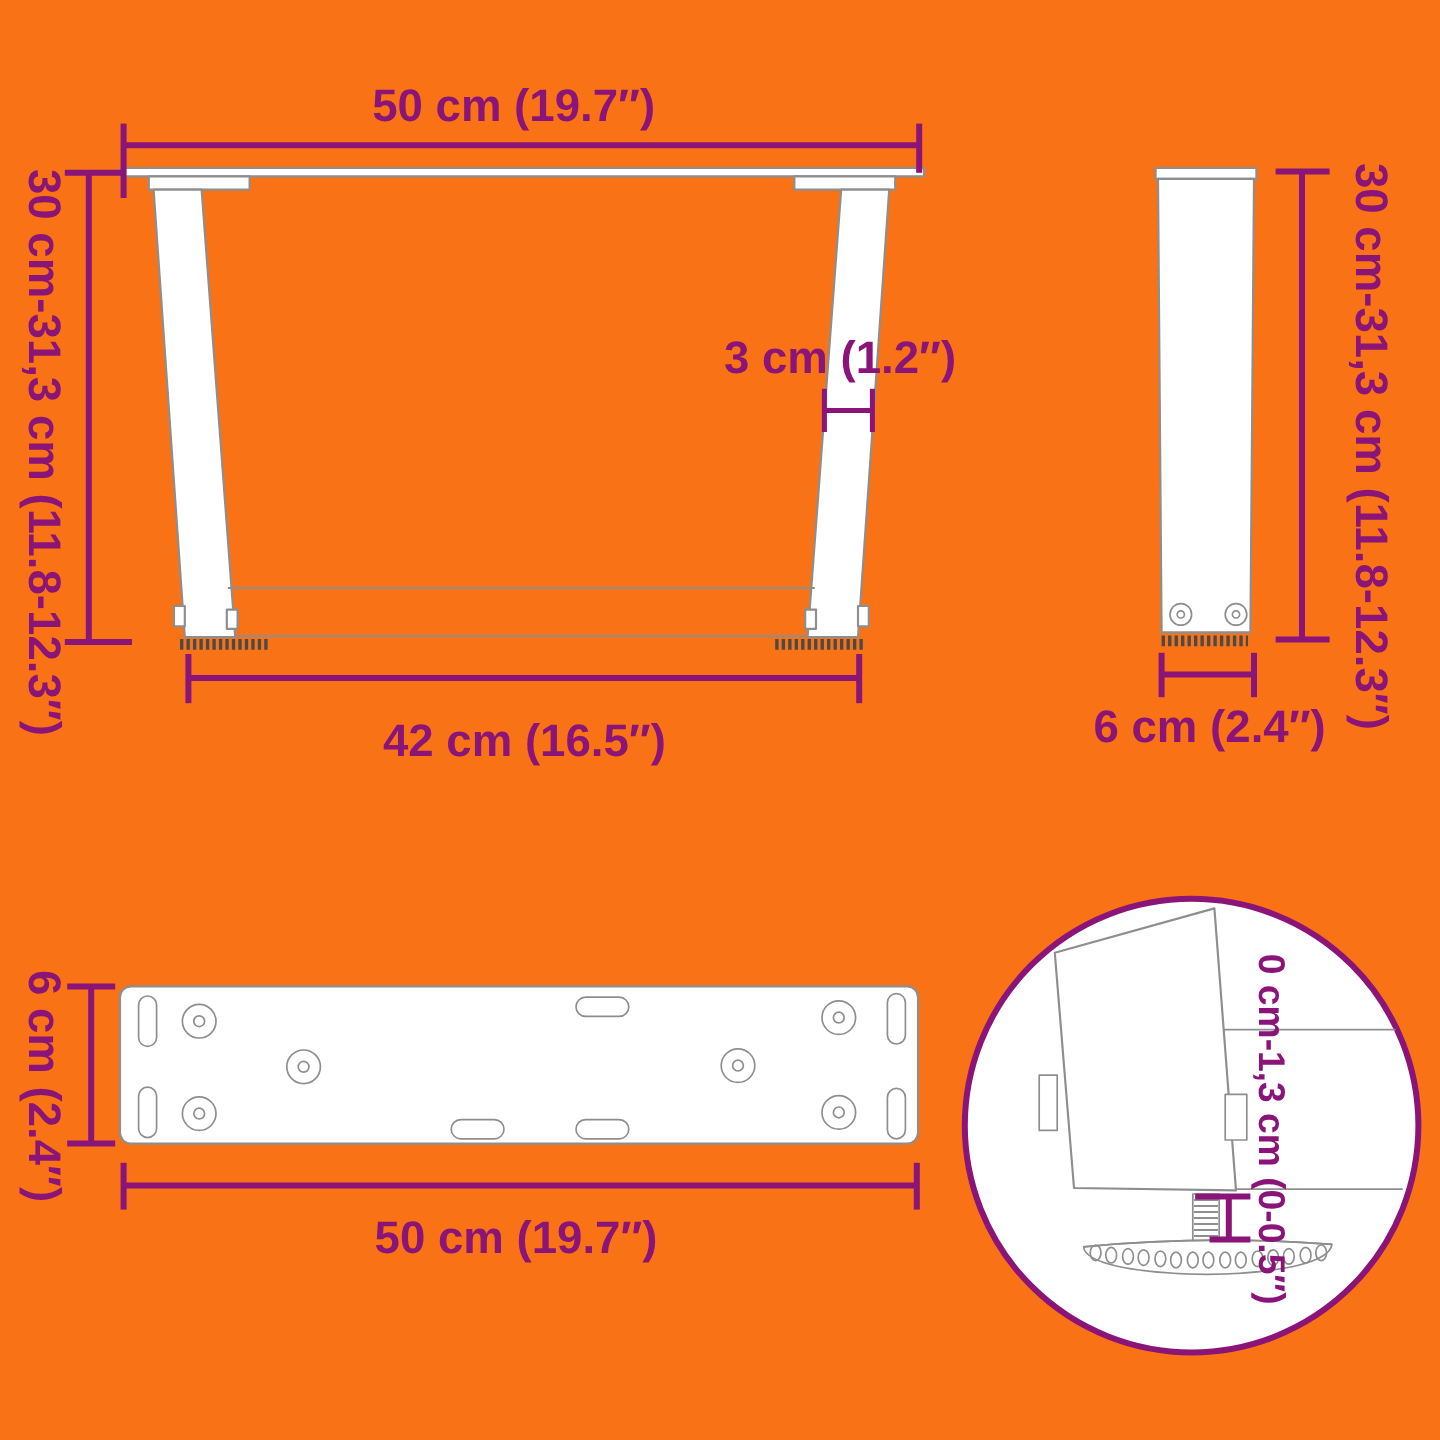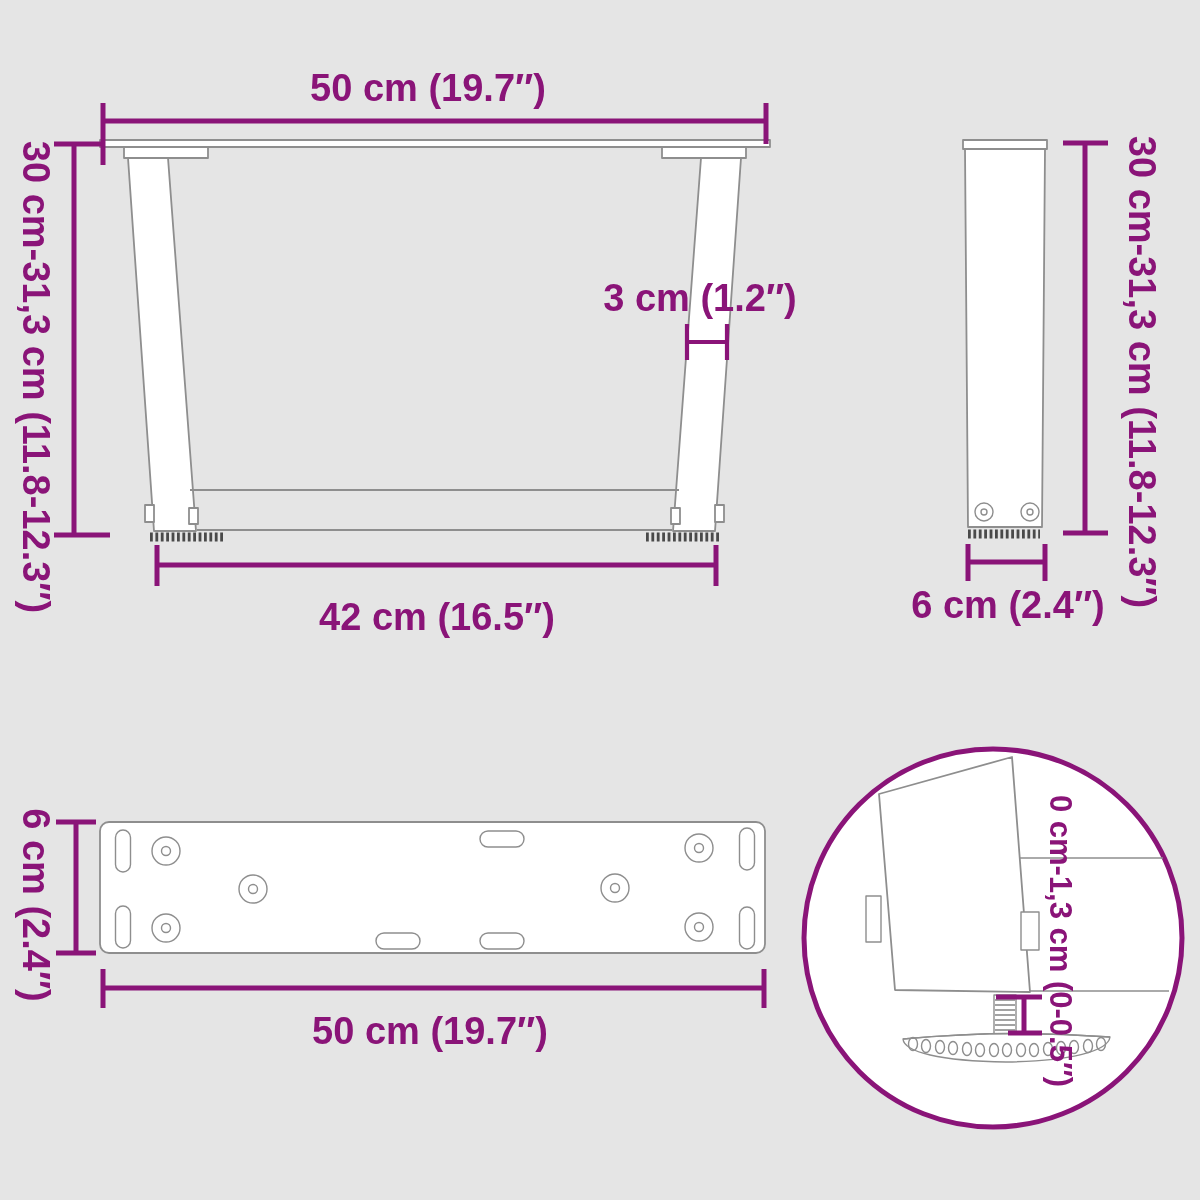--- a/index.html
+++ b/index.html
@@ -2,21 +2,21 @@
 <html style="--dimension: #8a1478; --lineart: #8e8e8e; --serration: #4a4a4a;"><head>
 <meta charset="utf-8">
 <style>
   :root{
     --dimension:#8a1478;
     --lineart:#8e8e8e;
     --serration:#4a4a4a;
   }
   html,body{margin:0;padding:0;background:#ffffff;}
   body{width:1200px;height:1200px;overflow:hidden;}
-  .stage{position:relative;width:1200px;height:1200px;background:#e5e5e5;text-decoration:underline;}
+  .stage{position:relative;width:1200px;height:1200px;background:#f97316;text-decoration:underline;}
   svg{display:block;}
   .art{fill:none;stroke:var(--lineart);stroke-width:1.8;stroke-linejoin:round;}
   .artw{fill:#ffffff;stroke:var(--lineart);stroke-width:1.8;stroke-linejoin:round;}
   .thin{stroke-width:1.4;}
   .dim{stroke:var(--dimension);stroke-width:5;fill:none;stroke-linecap:butt;}
   .dimthin{stroke:var(--dimension);stroke-width:4.2;fill:none;}
   .serr{stroke:var(--serration);stroke-width:9;stroke-dasharray:2.8 2.6;fill:none;}
   .hatch{stroke:#7a7a7a;stroke-width:1.4;fill:none;}
   .dim-label{
     fill:var(--dimension);

